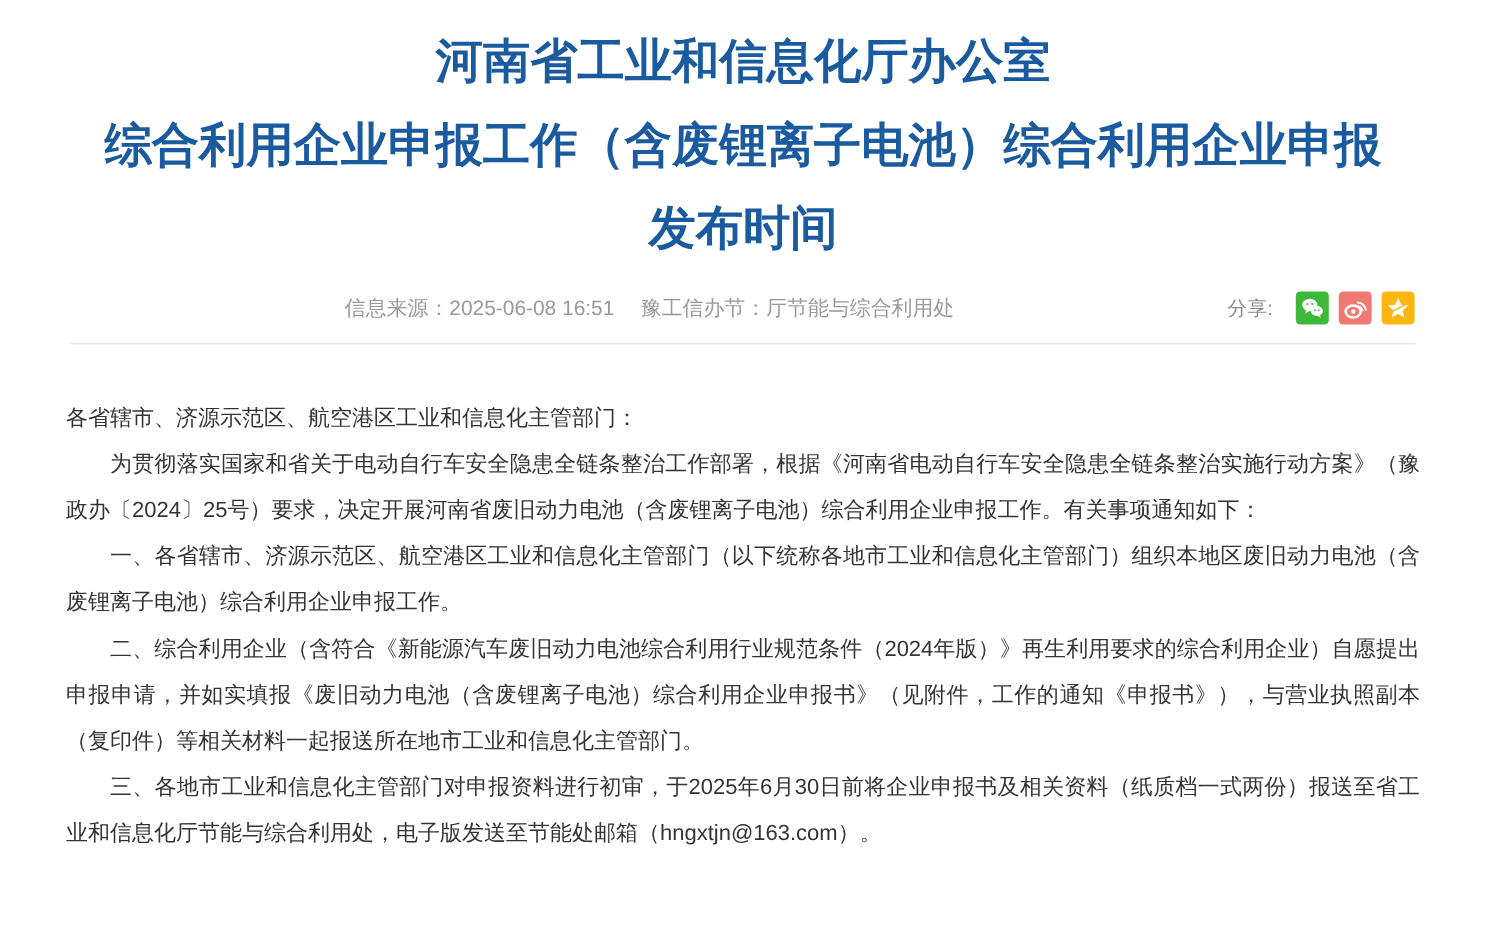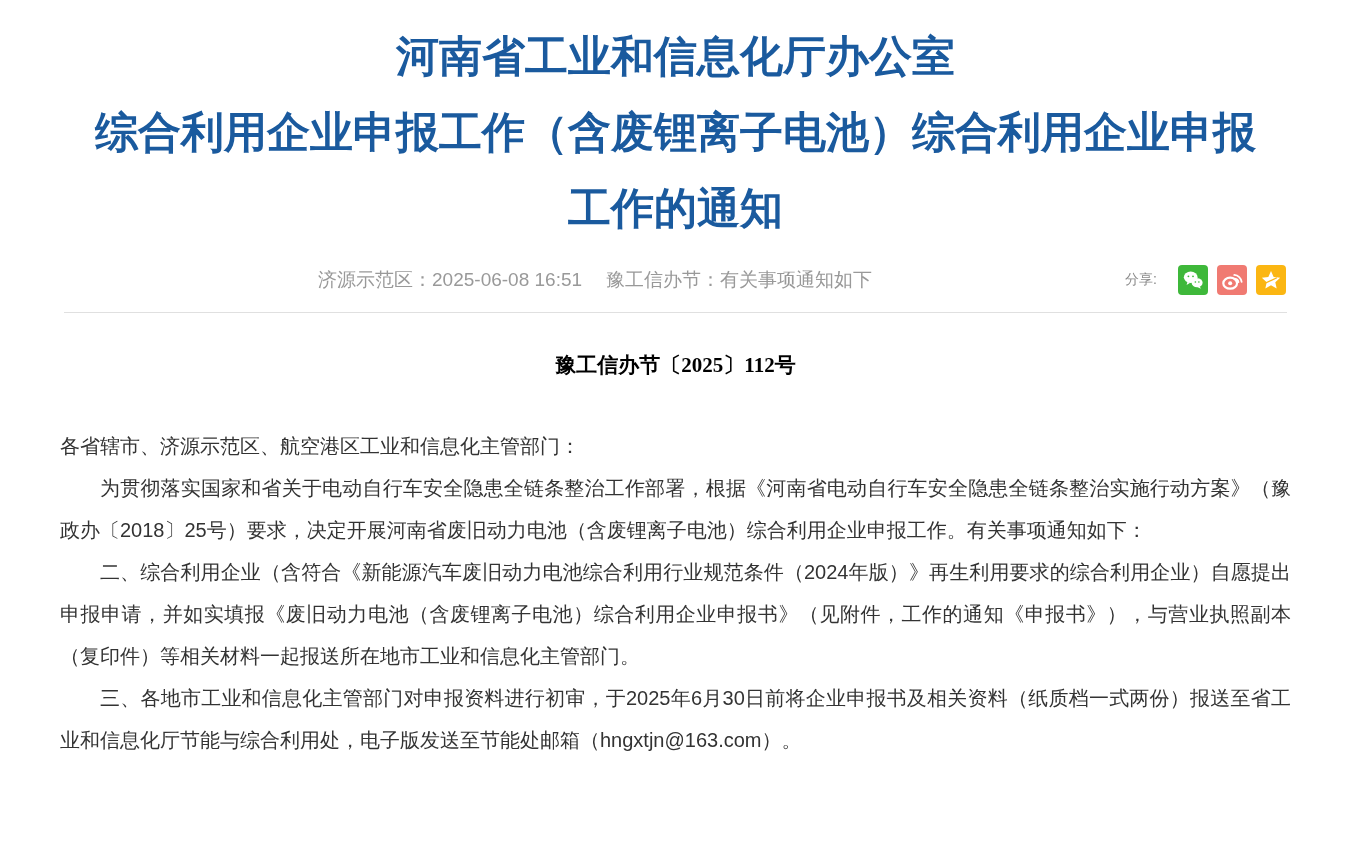--- a/index.html
+++ b/index.html
@@ -38,21 +38,21 @@
     text-align: center;
     color: #999999;
     font-size: 19px;
     white-space: nowrap;
   }
   .meta-source { margin-left: 24px; }
   .share {
     display: flex;
     align-items: center;
     color: #8a8a8a;
-    font-size: 14px;
+    font-size: 18px;
   }
   .share-label { margin-right: 12px; }
   .share-btn {
     width: 30px;
     height: 30px;
     border-radius: 4px;
     margin-left: 9px;
     display: inline-flex;
     align-items: center;
     justify-content: center;
@@ -91,26 +91,26 @@
   .article-body p.no-indent { text-indent: 0; }
 </style>
 </head>
 <body>
 
 <div class="page">
 
   <h1 class="title">
     <span class="title-line">河南省工业和信息化厅办公室</span>
     <span class="title-line">综合利用企业申报工作（含废锂离子电池）综合利用企业申报</span>
-    <span class="title-line">工作的通知</span>
+    <span class="title-line">发布时间</span>
   </h1>
 
   <div class="meta-row">
     <div class="meta-info">
-      <span>济源示范区：</span><span>2025-06-08 16:51</span><span class="meta-source">豫工信办节：</span><span>有关事项通知如下</span>
+      <span>信息来源：</span><span>2025-06-08 16:51</span><span class="meta-source">豫工信办节：</span><span>厅节能与综合利用处</span>
     </div>
     <div class="share">
       <span class="share-label">分享:</span>
       <span class="share-btn btn-wechat">
         <svg width="22" height="22" viewBox="0 0 24 24">
           <ellipse cx="9.5" cy="9" rx="7.5" ry="6.2" fill="#ffffff"></ellipse>
           <path d="M6 14 L5 17.5 L9 15" fill="#ffffff"></path>
           <circle cx="7" cy="8" r="1" fill="#3eb83a"></circle>
           <circle cx="12" cy="8" r="1" fill="#3eb83a"></circle>
           <ellipse cx="16.5" cy="15" rx="6" ry="5" fill="#ffffff"></ellipse>
@@ -131,22 +131,22 @@
         <svg width="22" height="22" viewBox="0 0 24 24">
           <path d="M12 2.2 L14.9 8.8 L22 9.6 L16.7 14.4 L18.2 21.4 L12 17.8 L5.8 21.4 L7.3 14.4 L2 9.6 L9.1 8.8 Z" fill="#ffffff"></path>
           <path d="M5.5 15.5 L18.5 9.5" stroke="#fbb612" stroke-width="1.4"></path>
         </svg>
       </span>
     </div>
   </div>
 
   <hr class="divider">
 
-  <div class="doc-number">豫工信办节〔2025〕112号</div>
 
   <div class="article-body">
     <p class="no-indent">各省辖市、济源示范区、航空港区工业和信息化主管部门：</p>
-    <p>为贯彻落实国家和省关于电动自行车安全隐患全链条整治工作部署，根据《河南省电动自行车安全隐患全链条整治实施行动方案》（豫政办〔2018〕25号）要求，决定开展河南省废旧动力电池（含废锂离子电池）综合利用企业申报工作。有关事项通知如下：</p>
+    <p>为贯彻落实国家和省关于电动自行车安全隐患全链条整治工作部署，根据《河南省电动自行车安全隐患全链条整治实施行动方案》（豫政办〔2024〕25号）要求，决定开展河南省废旧动力电池（含废锂离子电池）综合利用企业申报工作。有关事项通知如下：</p>
+    <p>一、各省辖市、济源示范区、航空港区工业和信息化主管部门（以下统称各地市工业和信息化主管部门）组织本地区废旧动力电池（含废锂离子电池）综合利用企业申报工作。</p>
     <p>二、综合利用企业（含符合《新能源汽车废旧动力电池综合利用行业规范条件（2024年版）》再生利用要求的综合利用企业）自愿提出申报申请，并如实填报《废旧动力电池（含废锂离子电池）综合利用企业申报书》（见附件，工作的通知《申报书》），与营业执照副本（复印件）等相关材料一起报送所在地市工业和信息化主管部门。</p>
     <p>三、各地市工业和信息化主管部门对申报资料进行初审，于2025年6月30日前将企业申报书及相关资料（纸质档一式两份）报送至省工业和信息化厅节能与综合利用处，电子版发送至节能处邮箱（hngxtjn@163.com）。</p>
   </div>
 
 </div>
 
 </body></html>

